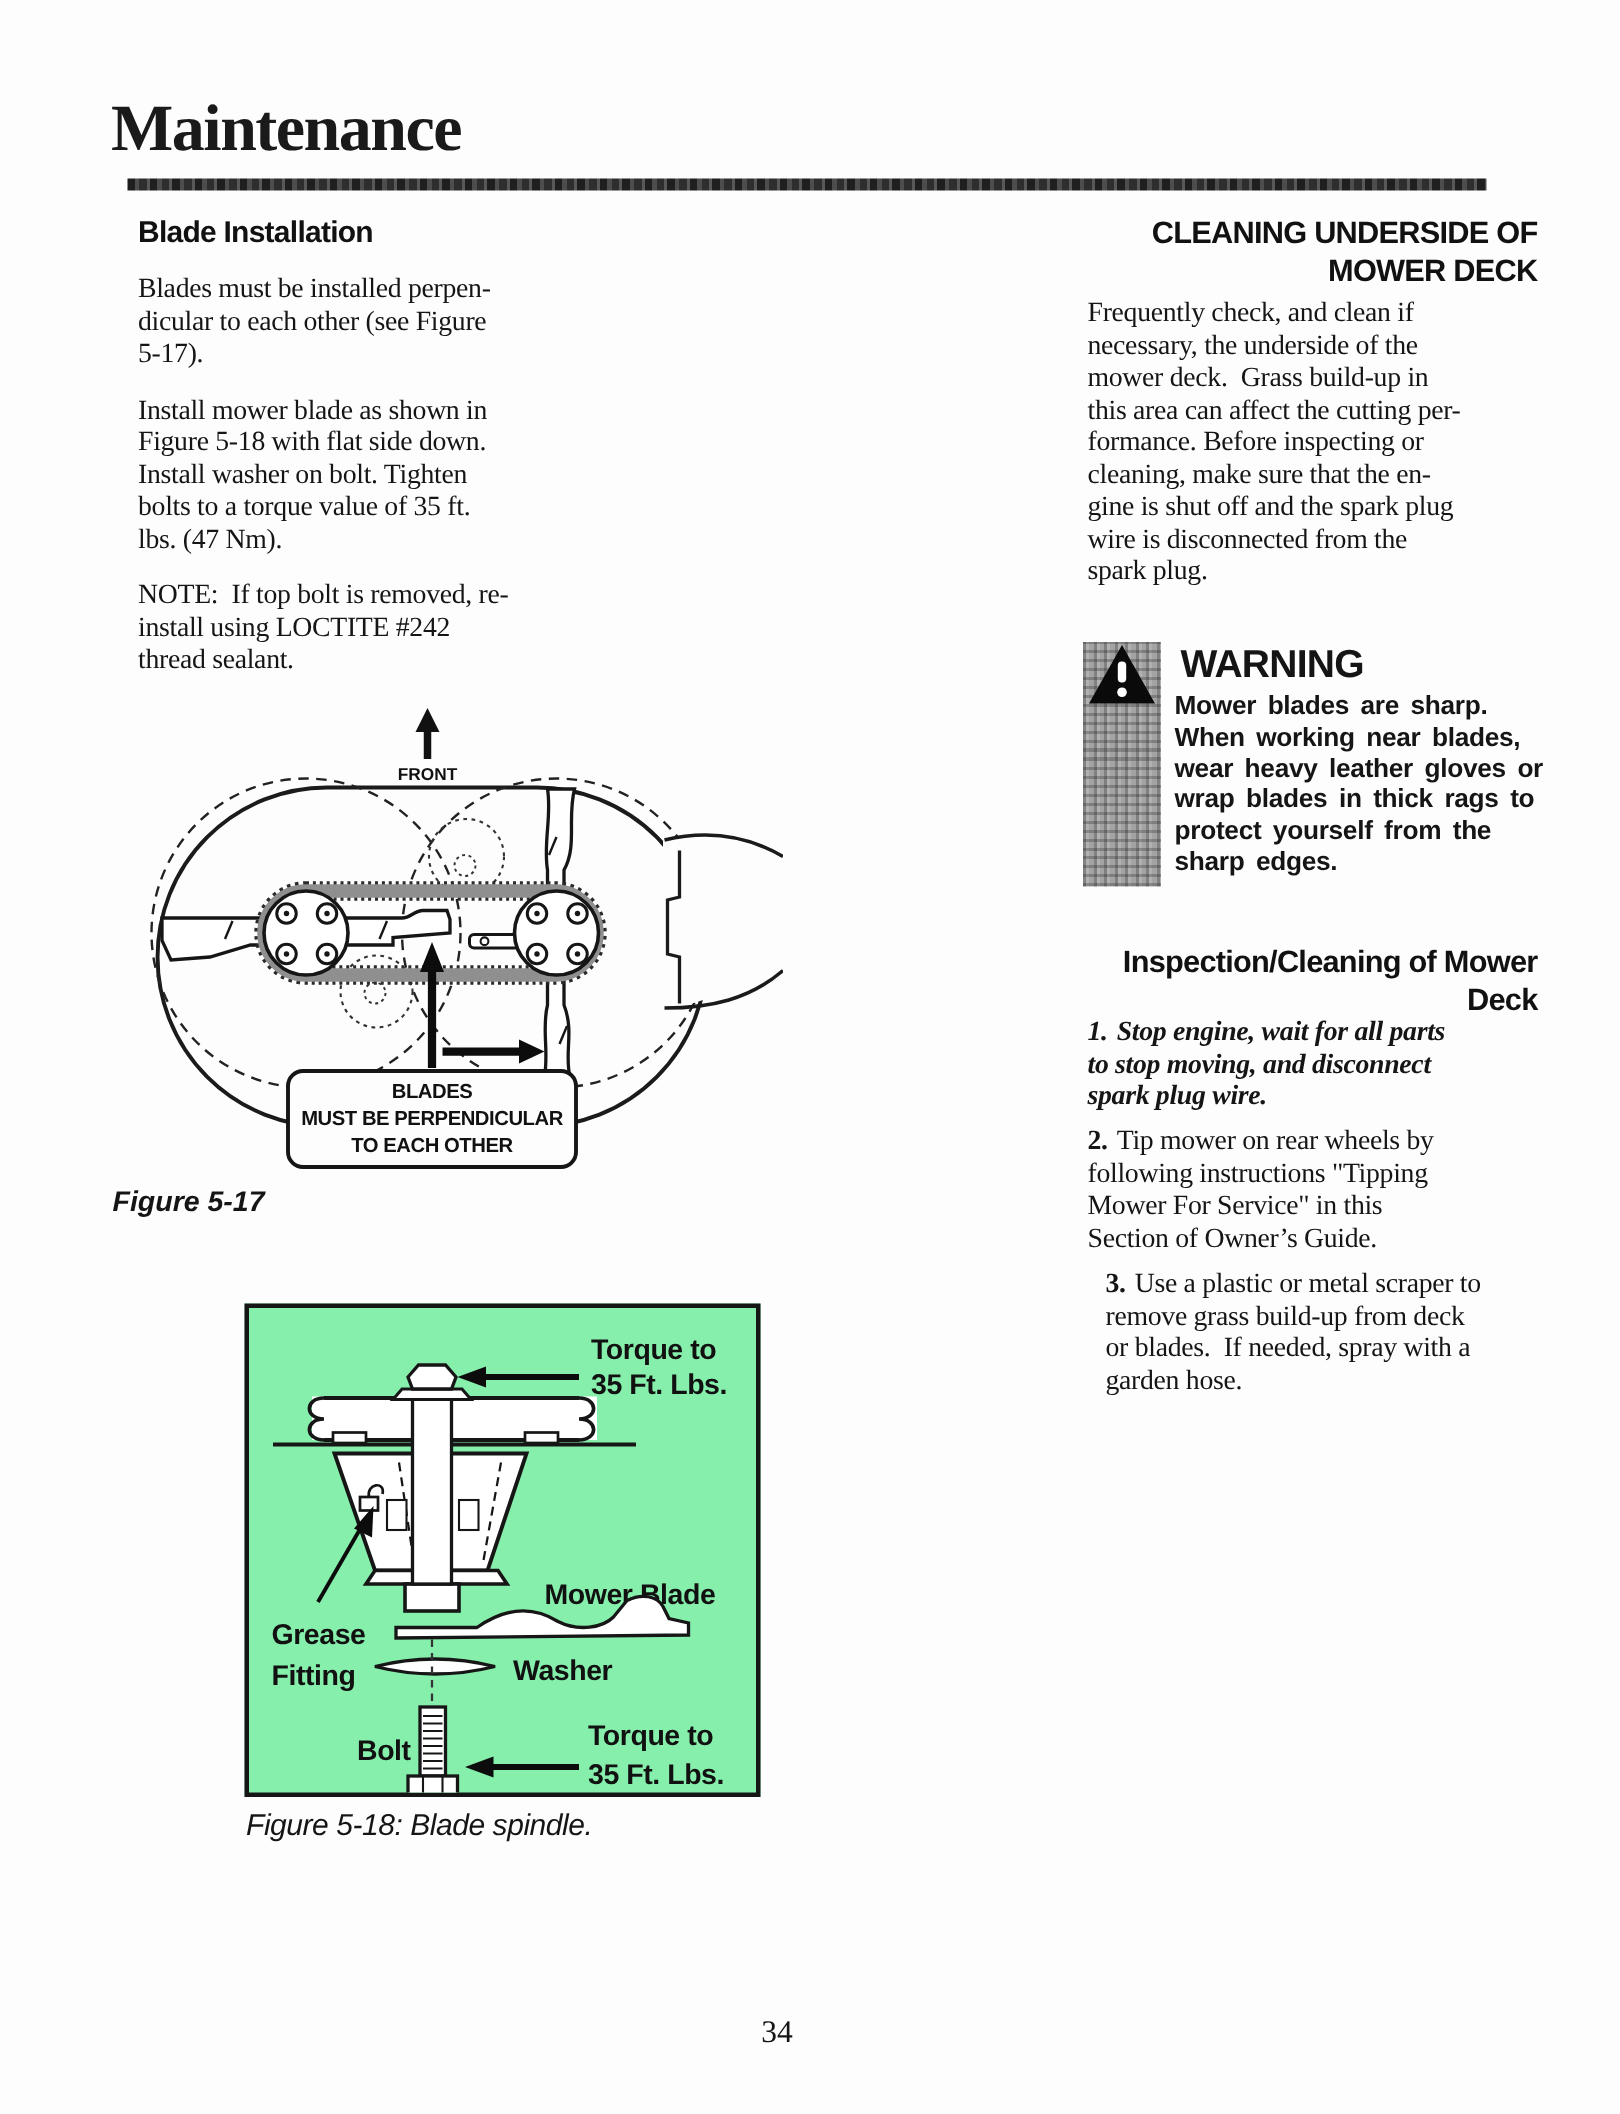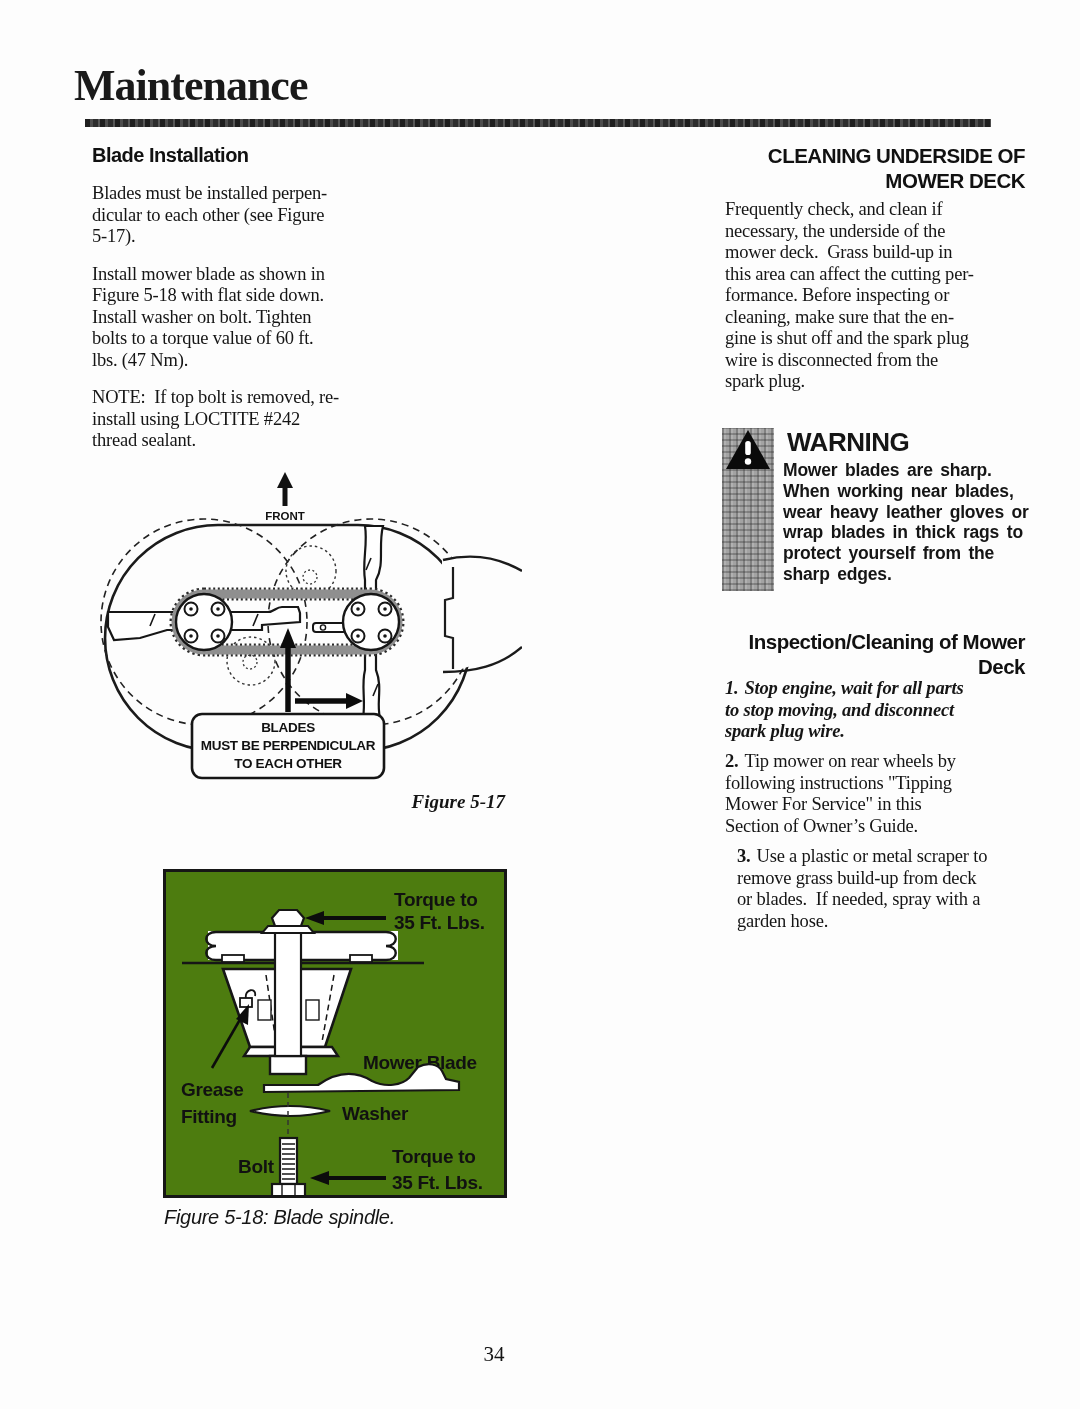--- a/index.html
+++ b/index.html
@@ -49,46 +49,46 @@
     font-family:"Liberation Sans",sans-serif;font-weight:bold;font-size:26px;
     line-height:28px;letter-spacing:-0.5px;margin:4px;
   }
   .warn-body{
     font-family:"Liberation Sans",sans-serif;font-weight:bold;font-size:17.5px;
     line-height:20.8px;letter-spacing:-0.2px;word-spacing:3px;white-space:pre;margin:2px 0 0 0;
   }
   
   .fig17{left:92px;top:470px;text-align:right;}
   .fig17-caption{
-    left:75px;top:791px;width:430px;text-align:right;
-    font-family:Liberation Serif, serif;font-weight:bold;font-style:italic;font-size:19px;
-  }
-  .fig18-box{left:163px;top:869px;width:344px;height:329px;border:3px solid #161616;box-sizing:border-box;background:#4d7c0f;}
+    left:75px;top:791px;width:430px;text-align:left;
+    font-family:Liberation Sans, sans-serif;font-weight:bold;font-style:italic;font-size:19px;
+  }
+  .fig18-box{left:163px;top:869px;width:344px;height:329px;border:3px solid #161616;box-sizing:border-box;background:#86efac;}
   .fig18-caption{
     left:164px;top:1206px;font-family:"Liberation Sans",sans-serif;
     font-weight:normal;font-style:italic;font-size:20px;letter-spacing:-0.3px;
   }
   .svg-label{font-family:"Liberation Sans",sans-serif;font-weight:bold;}
-  .page-number{left:0;top:1342px;width:988px;text-align:center;font-size:21px;}
+  .page-number{left:0;top:1342px;width:988px;text-align:center;font-size:21px;padding-left:24px;}
 </style>
 </head>
 <body>
 
 <h1 class="abs page-title">Maintenance</h1>
 <div class="abs title-rule"></div>
 
 <section class="abs col-left">
   <h2 class="sans-head">Blade Installation</h2>
   <p class="serif-block">Blades must be installed perpen-
 dicular to each other (see Figure
 5-17).</p>
   <p class="serif-block">Install mower blade as shown in
 Figure 5-18 with flat side down.
 Install washer on bolt. Tighten
-bolts to a torque value of 60 ft.
+bolts to a torque value of 35 ft.
 lbs. (47 Nm).</p>
   <p class="serif-block">NOTE:  If top bolt is removed, re-
 install using LOCTITE #242
 thread sealant.</p>
 </section>
 
 <div class="abs fig17">
 <svg width="430" height="315" viewBox="0 0 430 315">
 
   <g>

